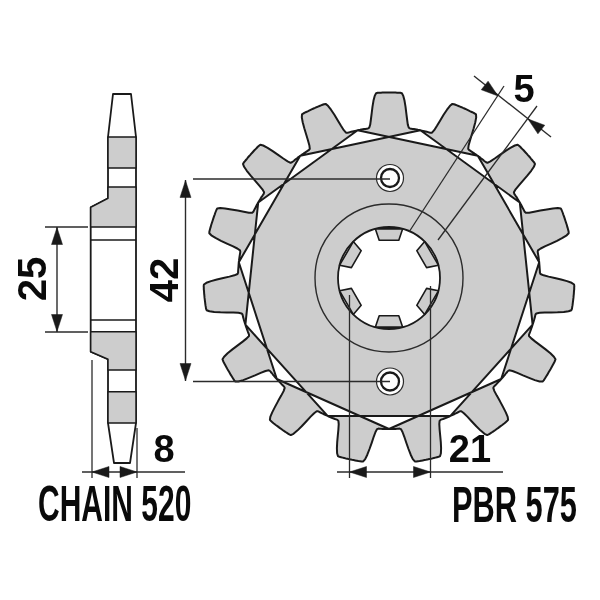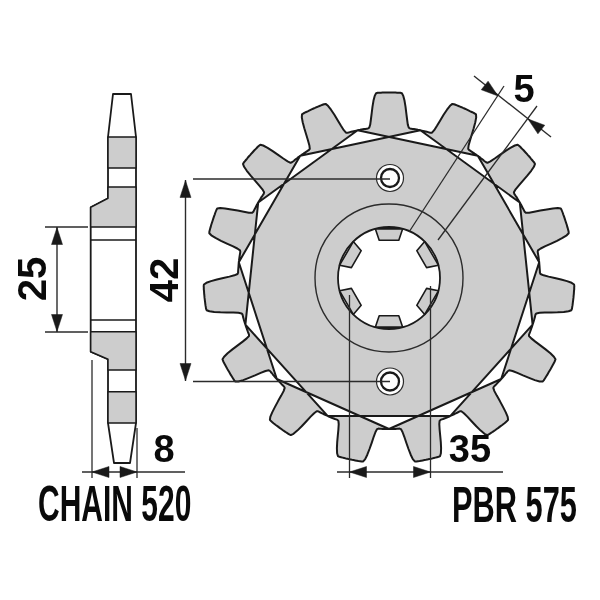--- a/index.html
+++ b/index.html
@@ -73,18 +73,18 @@
       </svg></div>
 
   <div class="lbl brand" id="lbl-chain">CHAIN 520</div>
 
   <div class="lbl brand" id="lbl-part">PBR 575</div>
 
   <div class="lbl dimnum center" id="dim-5">5</div>
 
   <div class="lbl dimnum center" id="dim-8">8</div>
 
-  <div class="lbl dimnum center" id="dim-21">35</div>
+  <div class="lbl dimnum center" id="dim-21">21</div>
 
   <div class="lbl dimnum vert" id="dim-42">42</div>
 
   <div class="lbl dimnum vert" id="dim-25">25</div>
 </div>
 
 </body></html>

